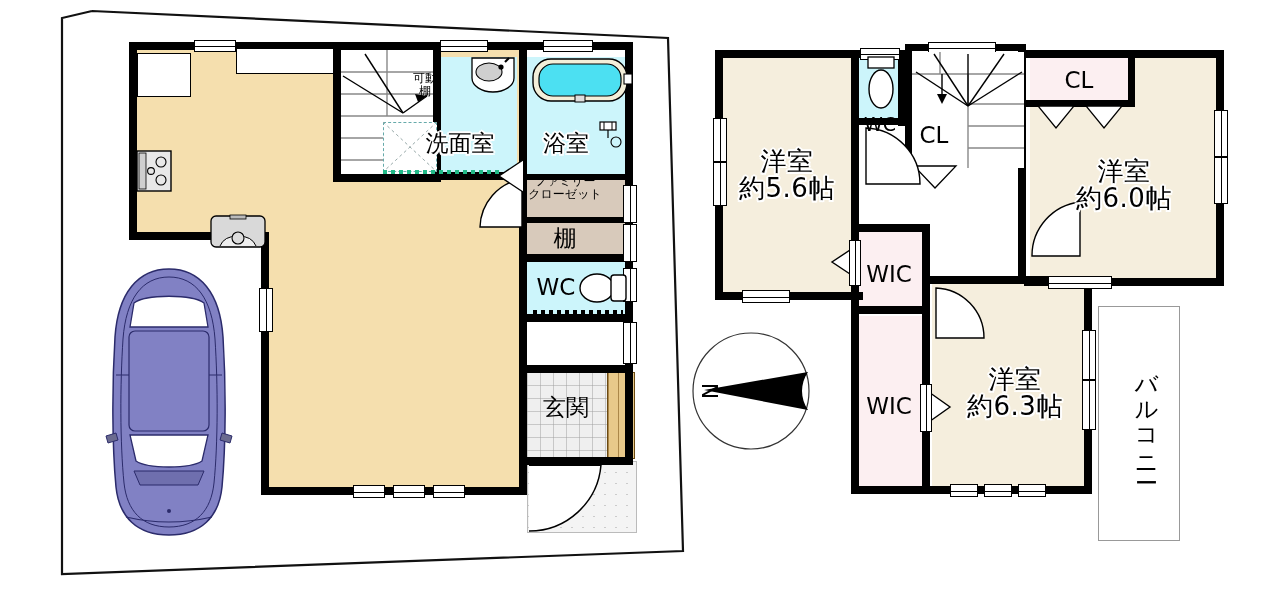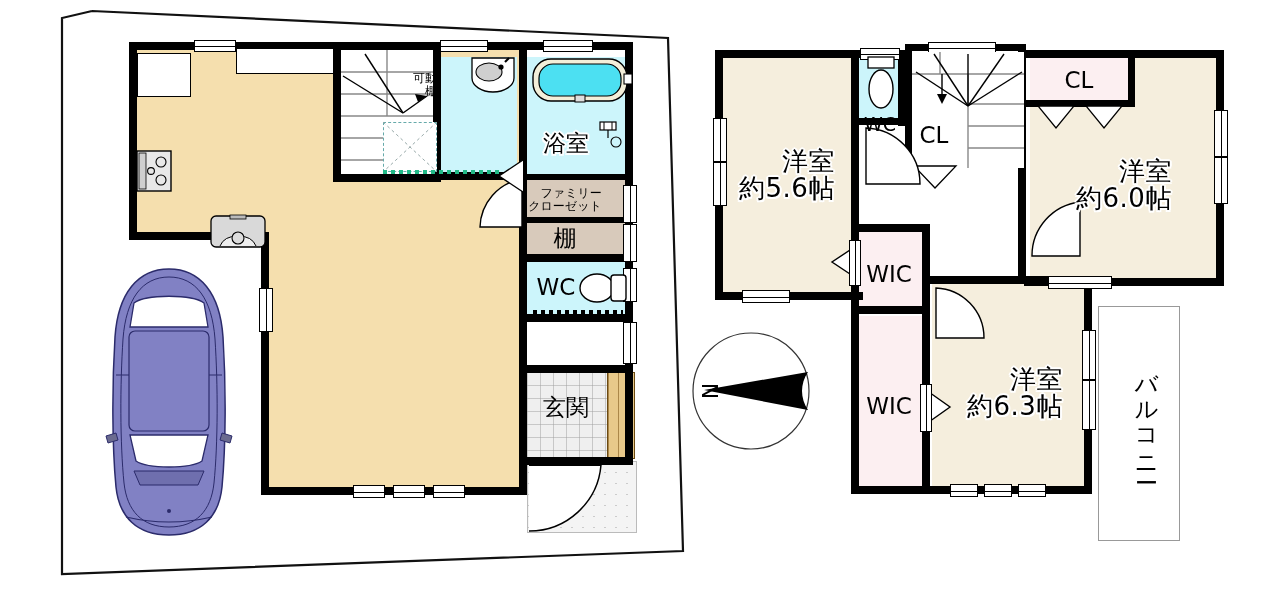--- a/index.html
+++ b/index.html
@@ -20,21 +20,21 @@
   
   .f-ldk{background:#f5dfae;}
   .f-tatami{background:#f5eedd;}
   .f-water{background:#ccf5fb;}
   .f-closet{background:#d8cabb;}
   .f-pink{background:#fceff1;}
   .f-white{background:#ffffff;}
 
   
   .lbl{position:absolute;box-sizing:border-box;display:flex;align-items:center;
-       justify-content:center;text-align:right;line-height:1.05;
+       justify-content:center;text-align:center;line-height:1.05;
        font-family:"DejaVu Sans","Liberation Sans",sans-serif;color:#000;
        white-space:pre-line;pointer-events:none;}
   .lbl-outline{
     text-shadow:
       2px 0 #fff,-2px 0 #fff,0 2px #fff,0 -2px #fff,
       1.5px 1.5px #fff,-1.5px 1.5px #fff,1.5px -1.5px #fff,-1.5px -1.5px #fff;
   }
   .big{font-size:26px;font-weight:400;letter-spacing:.5px;}
   .mid{font-size:23px;}
   .sml{font-size:19px;}
@@ -266,27 +266,28 @@
       <path d="M30 206 h70 l-6 14 h-58 z" fill="#6f6fae" stroke="#2b2b6b" stroke-width="1"></path>
 
       <path d="M22 252 q43 10 86 0" fill="none" stroke="#2b2b6b" stroke-width="1.2"></path>
       <circle cx="65" cy="246" r="2" fill="#2b2b6b"></circle>
 
       <line x1="25" y1="110" x2="12" y2="110" stroke="#2b2b6b" stroke-width="1"></line>
       <line x1="105" y1="110" x2="118" y2="110" stroke="#2b2b6b" stroke-width="1"></line>
     </svg>
 
 
+    <div class="lbl mid lbl-outline" style="left:404px;top:125px;width:112px;height:36px;">洗面室</div>
 
     <div class="lbl mid lbl-outline" style="left:527px;top:125px;width:78px;height:36px;">浴室</div>
 
     <div class="lbl tiny" style="left:411px;top:57px;width:28px;height:56px;">可動
 棚</div>
 
-    <div class="lbl tiny" style="left:521px;top:180px;width:88px;height:40px;">ファミリー
+    <div class="lbl tiny" style="left:521px;top:168px;width:88px;height:40px;">ファミリー
 クローゼット</div>
 
     <div class="lbl mid" style="left:521px;top:222px;width:88px;height:32px;">棚</div>
 
     <div class="lbl mid" style="left:529px;top:268px;width:54px;height:38px;">WC</div>
 
     <div class="lbl mid" style="left:528px;top:388px;width:76px;height:38px;">玄関</div>
 
   </div>
 

